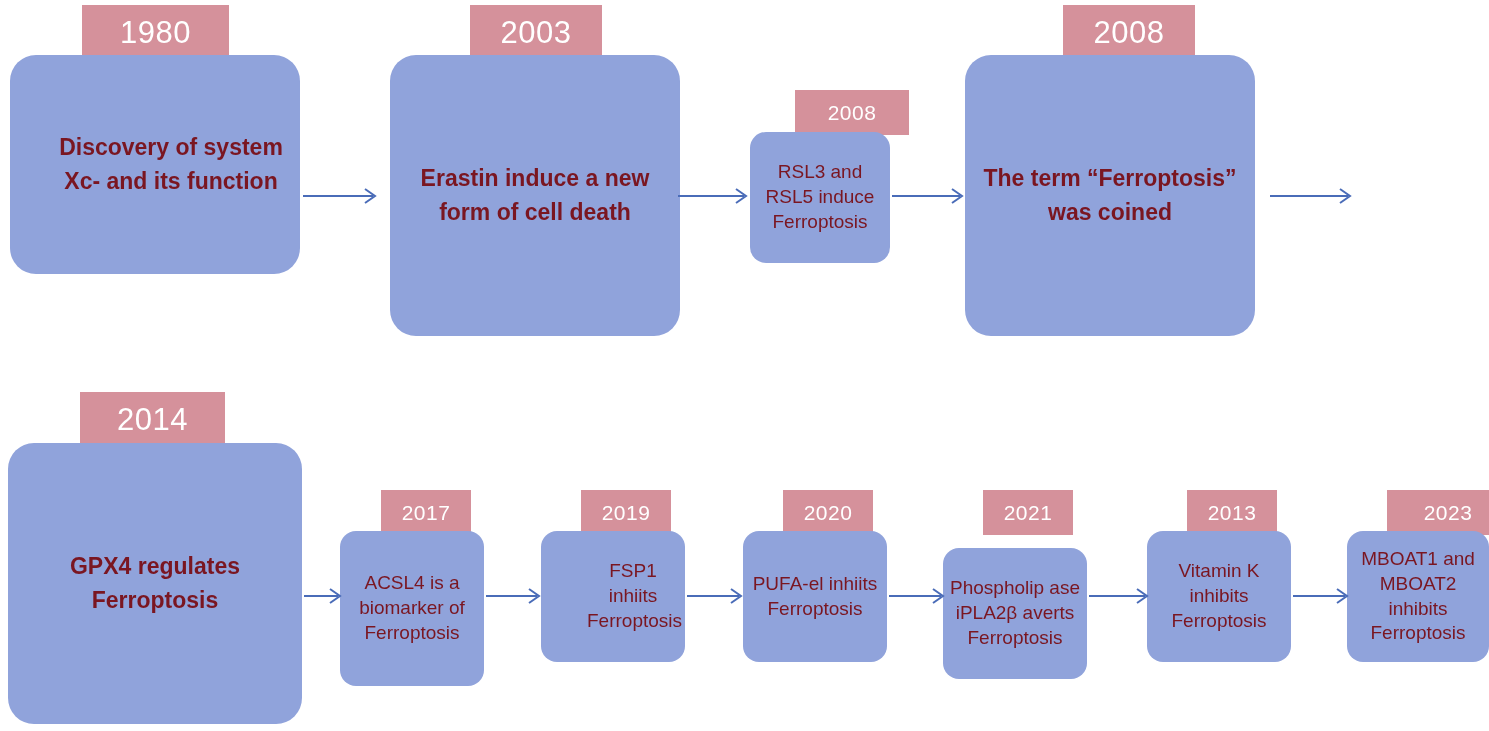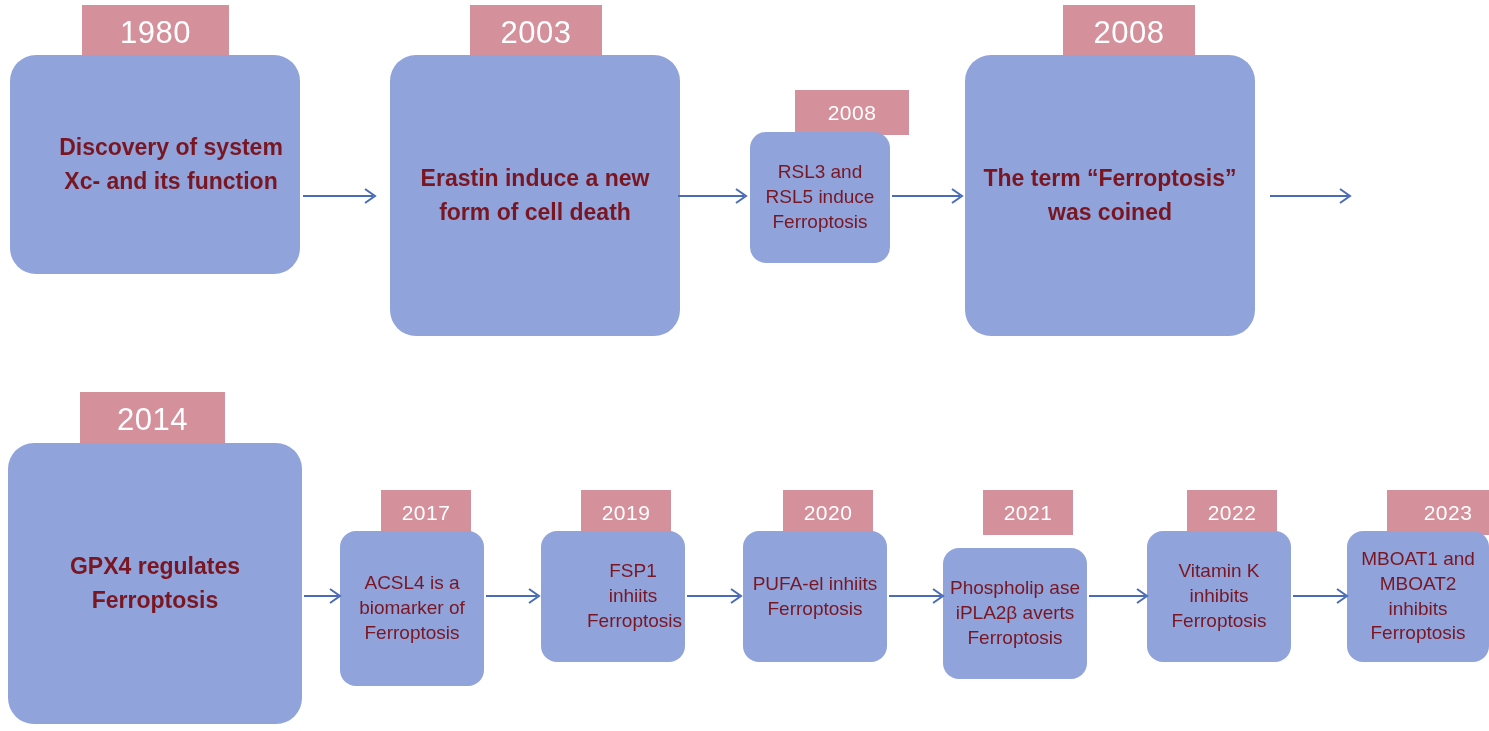--- a/index.html
+++ b/index.html
@@ -198,21 +198,21 @@
   </div>
 
   <div class="arrow" style="left:1089px; top:588px;">
     <svg width="64" height="16" viewBox="0 0 64 16">
       <line x1="0" y1="8" x2="56" y2="8" stroke="#4A6CB8" stroke-width="2"></line>
       <polyline points="48,1 58,8 48,15" fill="none" stroke="#4A6CB8" stroke-width="2"></polyline>
     </svg>
   </div>
 
   <div class="node">
-    <div class="year-tab small" style="left:1187px; top:490px; width:90px; height:45px;">2022</div>
+    <div class="year-tab small" style="left:1187px; top:490px; width:90px; height:45px;">2013</div>
     <div class="box small" style="left:1147px; top:531px; width:144px; height:131px;">
       <span class="txt">Vitamin K inhibits Ferroptosis</span>
     </div>
   </div>
 
   <div class="arrow" style="left:1293px; top:588px;">
     <svg width="60" height="16" viewBox="0 0 60 16">
       <line x1="0" y1="8" x2="52" y2="8" stroke="#4A6CB8" stroke-width="2"></line>
       <polyline points="44,1 54,8 44,15" fill="none" stroke="#4A6CB8" stroke-width="2"></polyline>
     </svg>

